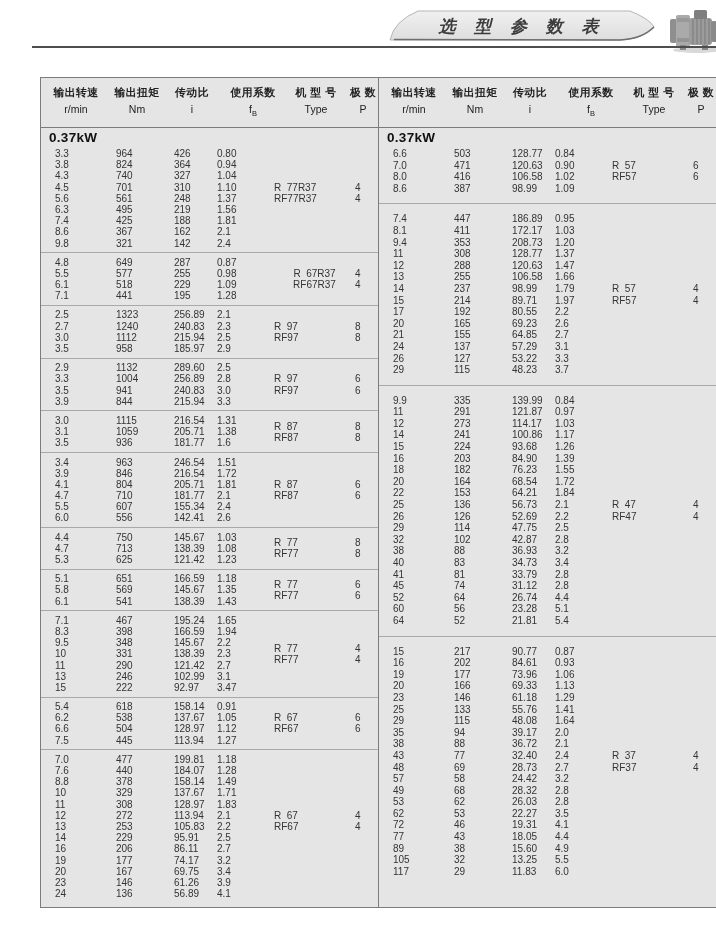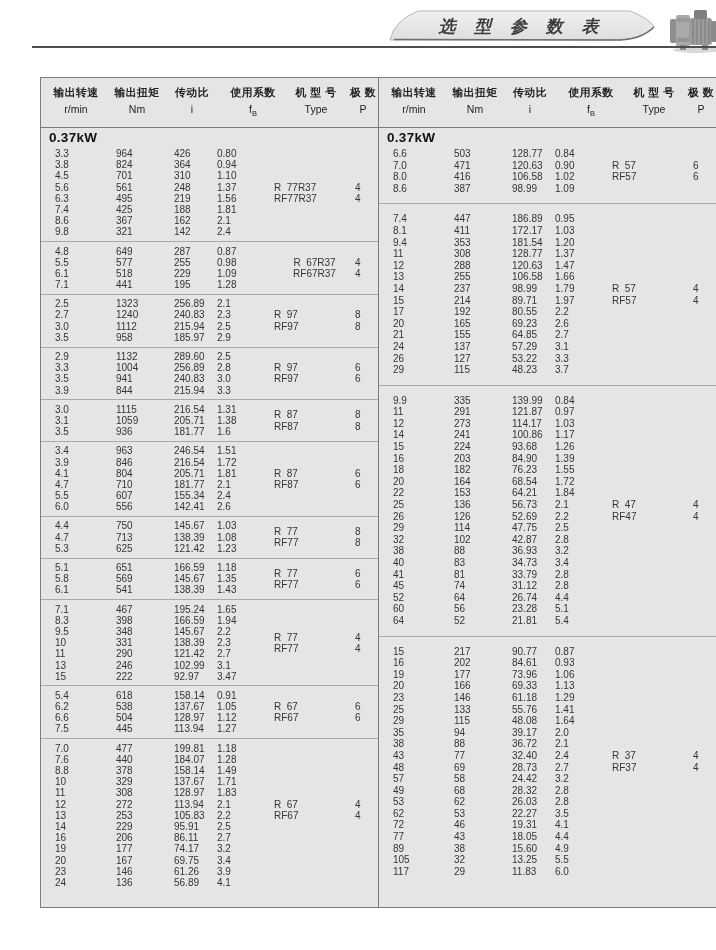--- a/index.html
+++ b/index.html
@@ -120,20 +120,26 @@
               <div class="tcell">426</div>
               <div class="tcell">0.80</div>
             </div>
             <div class="trow">
               <div class="tcell">3.8</div>
               <div class="tcell">824</div>
               <div class="tcell">364</div>
               <div class="tcell">0.94</div>
             </div>
             <div class="trow">
+              <div class="tcell">4.3</div>
+              <div class="tcell">740</div>
+              <div class="tcell">327</div>
+              <div class="tcell">1.04</div>
+            </div>
+            <div class="trow">
               <div class="tcell">4.5</div>
               <div class="tcell">701</div>
               <div class="tcell">310</div>
               <div class="tcell">1.10</div>
             </div>
             <div class="trow">
               <div class="tcell">5.6</div>
               <div class="tcell">561</div>
               <div class="tcell">248</div>
               <div class="tcell">1.37</div>
@@ -675,21 +681,21 @@
             </div>
             <div class="trow">
               <div class="tcell">8.1</div>
               <div class="tcell">411</div>
               <div class="tcell">172.17</div>
               <div class="tcell">1.03</div>
             </div>
             <div class="trow">
               <div class="tcell">9.4</div>
               <div class="tcell">353</div>
-              <div class="tcell">181.54</div>
+              <div class="tcell">208.73</div>
               <div class="tcell">1.20</div>
             </div>
             <div class="trow">
               <div class="tcell">11</div>
               <div class="tcell">308</div>
               <div class="tcell">128.77</div>
               <div class="tcell">1.37</div>
             </div>
             <div class="trow">
               <div class="tcell">12</div>

